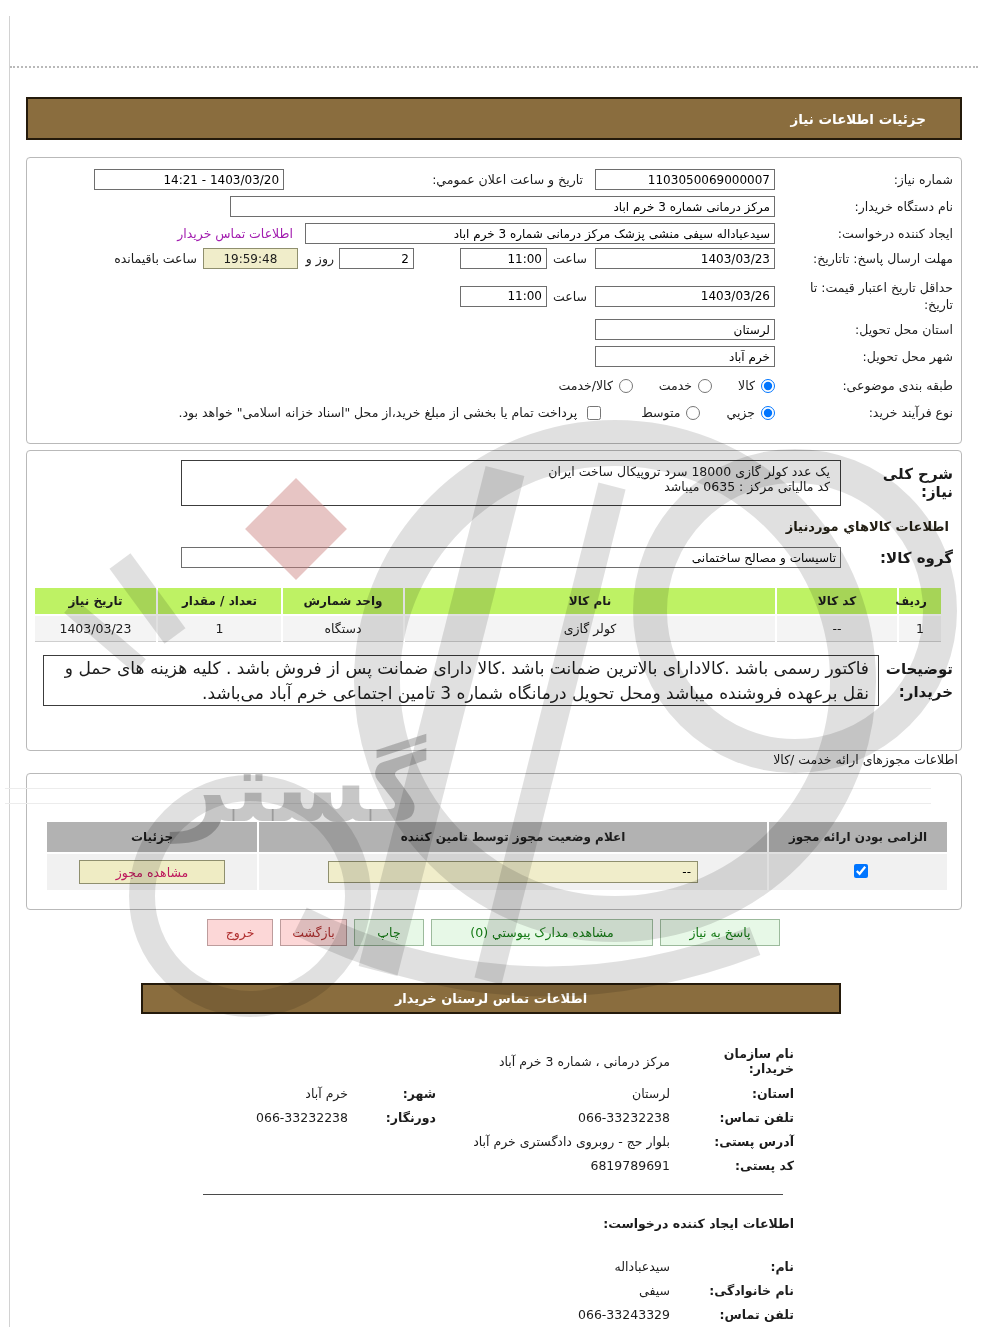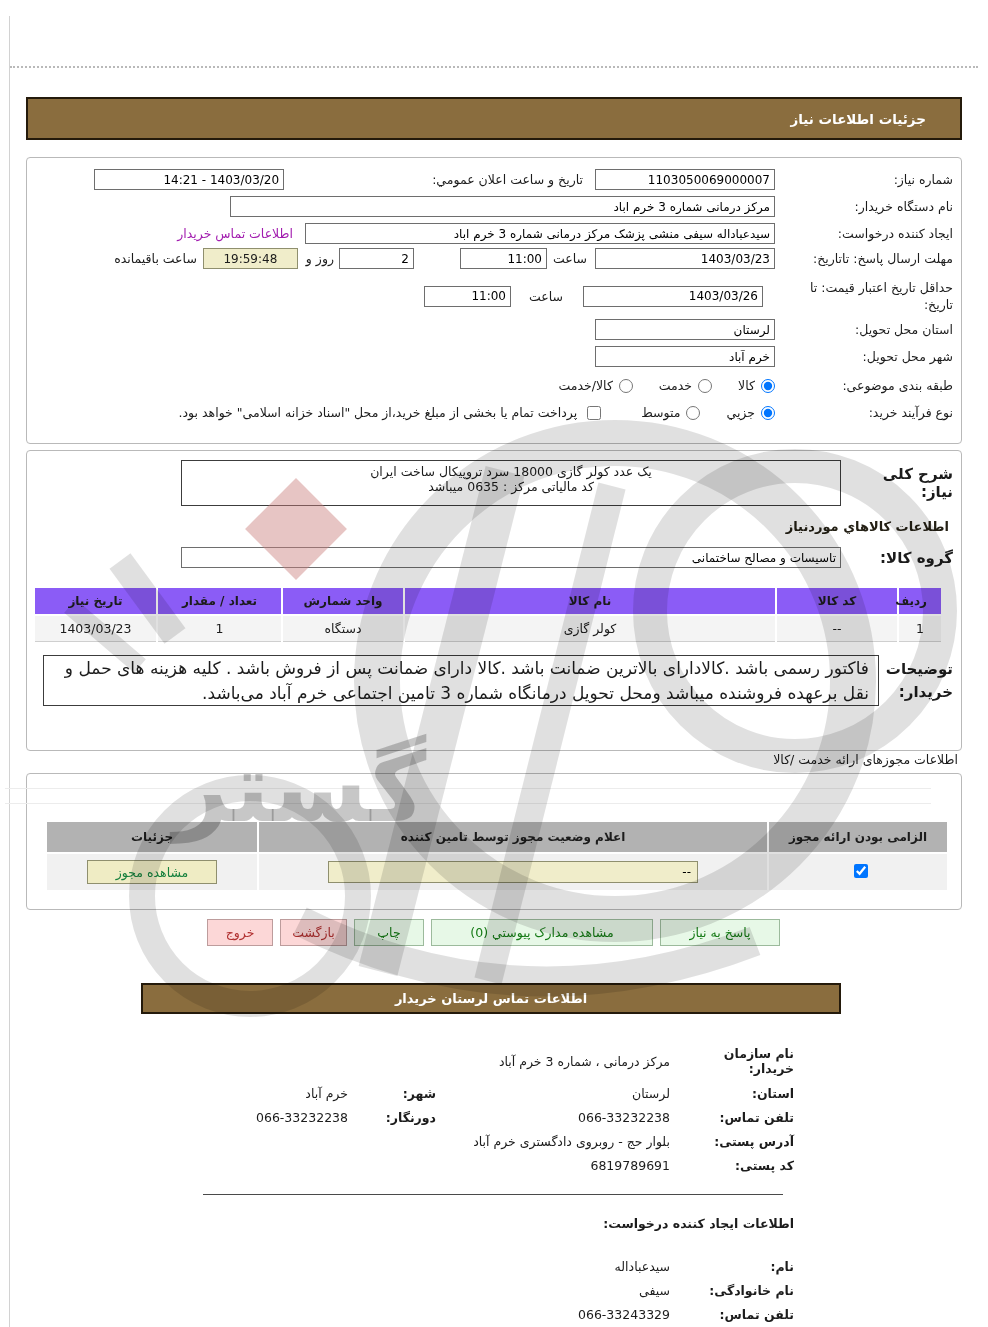--- a/index.html
+++ b/index.html
@@ -29,41 +29,41 @@
   .link { color:#a21caf; font-size:12.5px; margin-right:12px; cursor:pointer; text-decoration:none; }
   .countdown { width:95px; height:21px; background:#f0edca; border:1px solid #8f8f6e;
     font-size:12px; display:flex; align-items:center; justify-content:center; direction:ltr; }
   .small-txt { font-size:12.5px; }
 
   .radio-item { display:flex; direction:rtl; align-items:center; margin-left:26px; }
   .radio-item input, .chk { width:14px; height:14px; margin-left:6px; }
 
   .bold-label { font-weight:bold; font-size:15px; text-align:right; }
   .desc-label { width:112px; flex-shrink:0; padding-left:8px; }
-  .descbox { width:660px; min-height:46px; border:1px solid #3c3c3c; padding:3px 10px; font-size:12.5px; text-align:center; }
+  .descbox { width:660px; min-height:46px; border:1px solid #3c3c3c; padding:3px 10px; font-size:12.5px; text-align:right; }
   .sec-head { font-weight:bold; font-size:13px; text-align:right; margin:13px 4px 13px 0; color:#242015; }
 
   table.goods { direction:rtl; border-collapse:separate; border-spacing:2px; table-layout:fixed;
     width:908px; margin:18px 10px 0 0; }
-  table.goods th { background:#8b5cf6; font-weight:bold; font-size:12px; padding:6px 14px; text-align:center; }
+  table.goods th { background:#bef264; font-weight:bold; font-size:12px; padding:6px 14px; text-align:center; }
   table.goods td { background:#f4f4f4; font-size:12.5px; padding:5px 2px; text-align:center; border-bottom:1px solid #cfcfcf; }
 
   .notes-row { margin-top:11px; align-items:center; }
   .notes-label { width:74px; flex-shrink:0; line-height:1.5; padding-left:6px; }
   .notesbox { width:836px; border:1px solid #3c3c3c; padding:0 9px; font-size:17px; text-align:right; line-height:1.45; }
 
   .lic-heading { position:absolute; right:26px; top:736px; width:934px; text-align:right; font-size:12.5px; padding-right:4px; }
   .lic-faint { position:absolute; right:30px; width:926px; border-top:1px solid #ececec; }
   table.lic { direction:rtl; border-collapse:separate; border-spacing:2px; table-layout:fixed;
     width:900px; margin:46px 12px 0 0; }
   table.lic th { background:#b2b2b2; font-weight:bold; font-size:12px; padding:8px 2px; text-align:center; }
   table.lic td { background:#f1f1f1; padding:6px 2px; text-align:center; vertical-align:middle; }
   .status-input { width:370px; height:22px; background:#f0edca; border:1px solid #8f8f6e;
     font-size:12px; text-align:right; padding:0 6px; direction:rtl; font-family:"DejaVu Sans", sans-serif; }
-  .lic-btn { width:130px; height:24px; background:#efecc4; border:1px solid #8f8f6e; color:#15803d;
+  .lic-btn { width:146px; height:24px; background:#efecc4; border:1px solid #8f8f6e; color:#be185d;
     font-size:12.5px; font-family:"DejaVu Sans", sans-serif; cursor:pointer; }
 
   .btnrow { position:absolute; right:26px; top:903px; width:936px; display:flex; direction:rtl;
     gap:7px; padding-right:182px; }
   .btn { height:27px; border:1px solid #999; font-size:12.5px; font-family:"DejaVu Sans", sans-serif; cursor:pointer; }
   .btn-green { background:#e7f8e7; color:#157a15; border-color:#9cba9c; }
   .btn-pink  { background:#fcd7d7; color:#b03030; border-color:#bd9c9c; }
   .b-respond{width:120px}.b-attach{width:222px}.b-print{width:70px}.b-back{width:67px}.b-exit{width:66px}
 
   .bar2 { position:absolute; right:147px; top:967px; width:700px; height:31px;
@@ -123,21 +123,21 @@
       <div class="flabel">مهلت ارسال پاسخ: تاتاریخ:</div>
       <input class="ti num w180" readonly="" value="1403/03/23" style="">
       <div class="small-txt" style="margin-right:8px;">ساعت</div>
       <input class="ti num w87" style="margin-right: 6px;" readonly="" value="11:00">
       <input class="ti num w75" style="margin-right: 46px;" readonly="" value="2">
       <div class="small-txt" style="margin-right:5px;">روز و</div>
       <div class="countdown" style="margin-right:8px;">19:59:48</div>
       <div class="small-txt" style="margin-right:6px;">ساعت باقیمانده</div>
     </div>
 
-    <div class="frow" style="margin-bottom:4px; align-items:center; min-height:38px;gap:12px;">
+    <div class="frow" style="margin-bottom:4px; align-items:center; min-height:38px;">
       <div class="flabel" style="line-height:1.4;">حداقل تاریخ اعتبار قیمت: تا تاریخ:</div>
       <input class="ti num w180" readonly="" value="1403/03/26" style="">
       <div class="small-txt" style="margin-right:8px;">ساعت</div>
       <input class="ti num w87" style="margin-right: 6px;" readonly="" value="11:00">
     </div>
 
     <div class="frow" style="margin-bottom:6px;">
       <div class="flabel">استان محل تحویل:</div>
       <input class="ti rtl w180" readonly="" value="لرستان" style="">
     </div>

